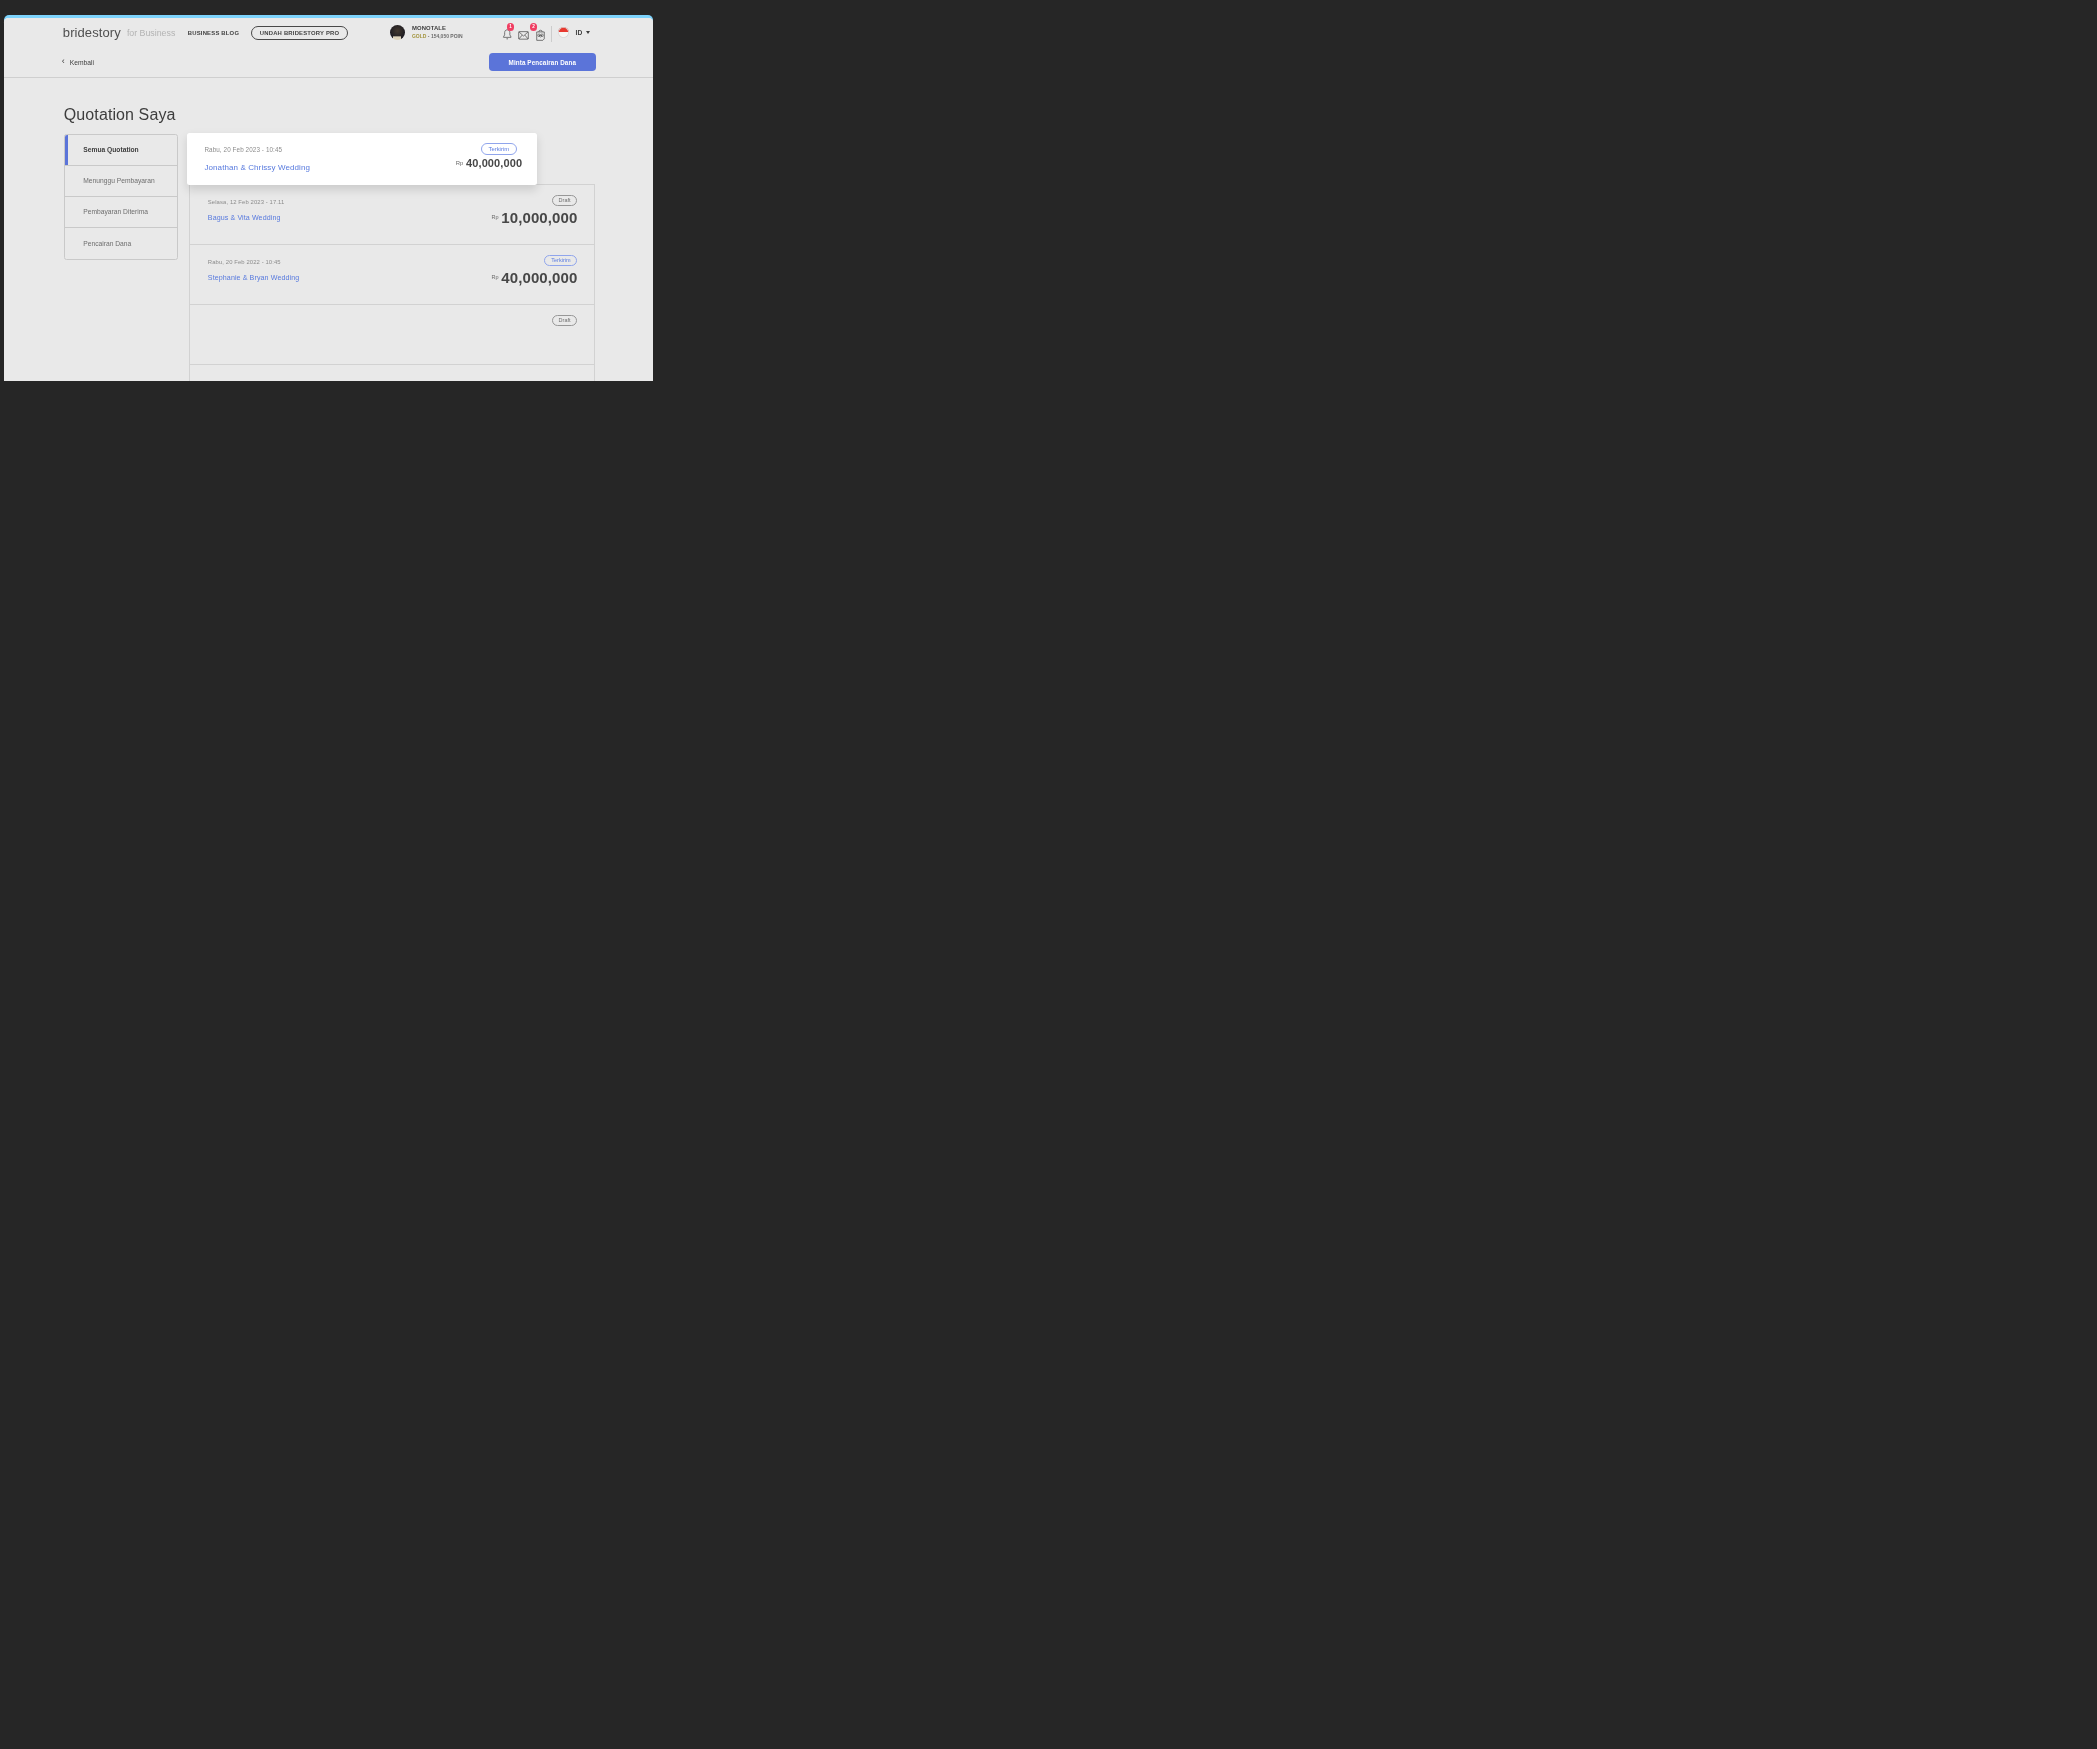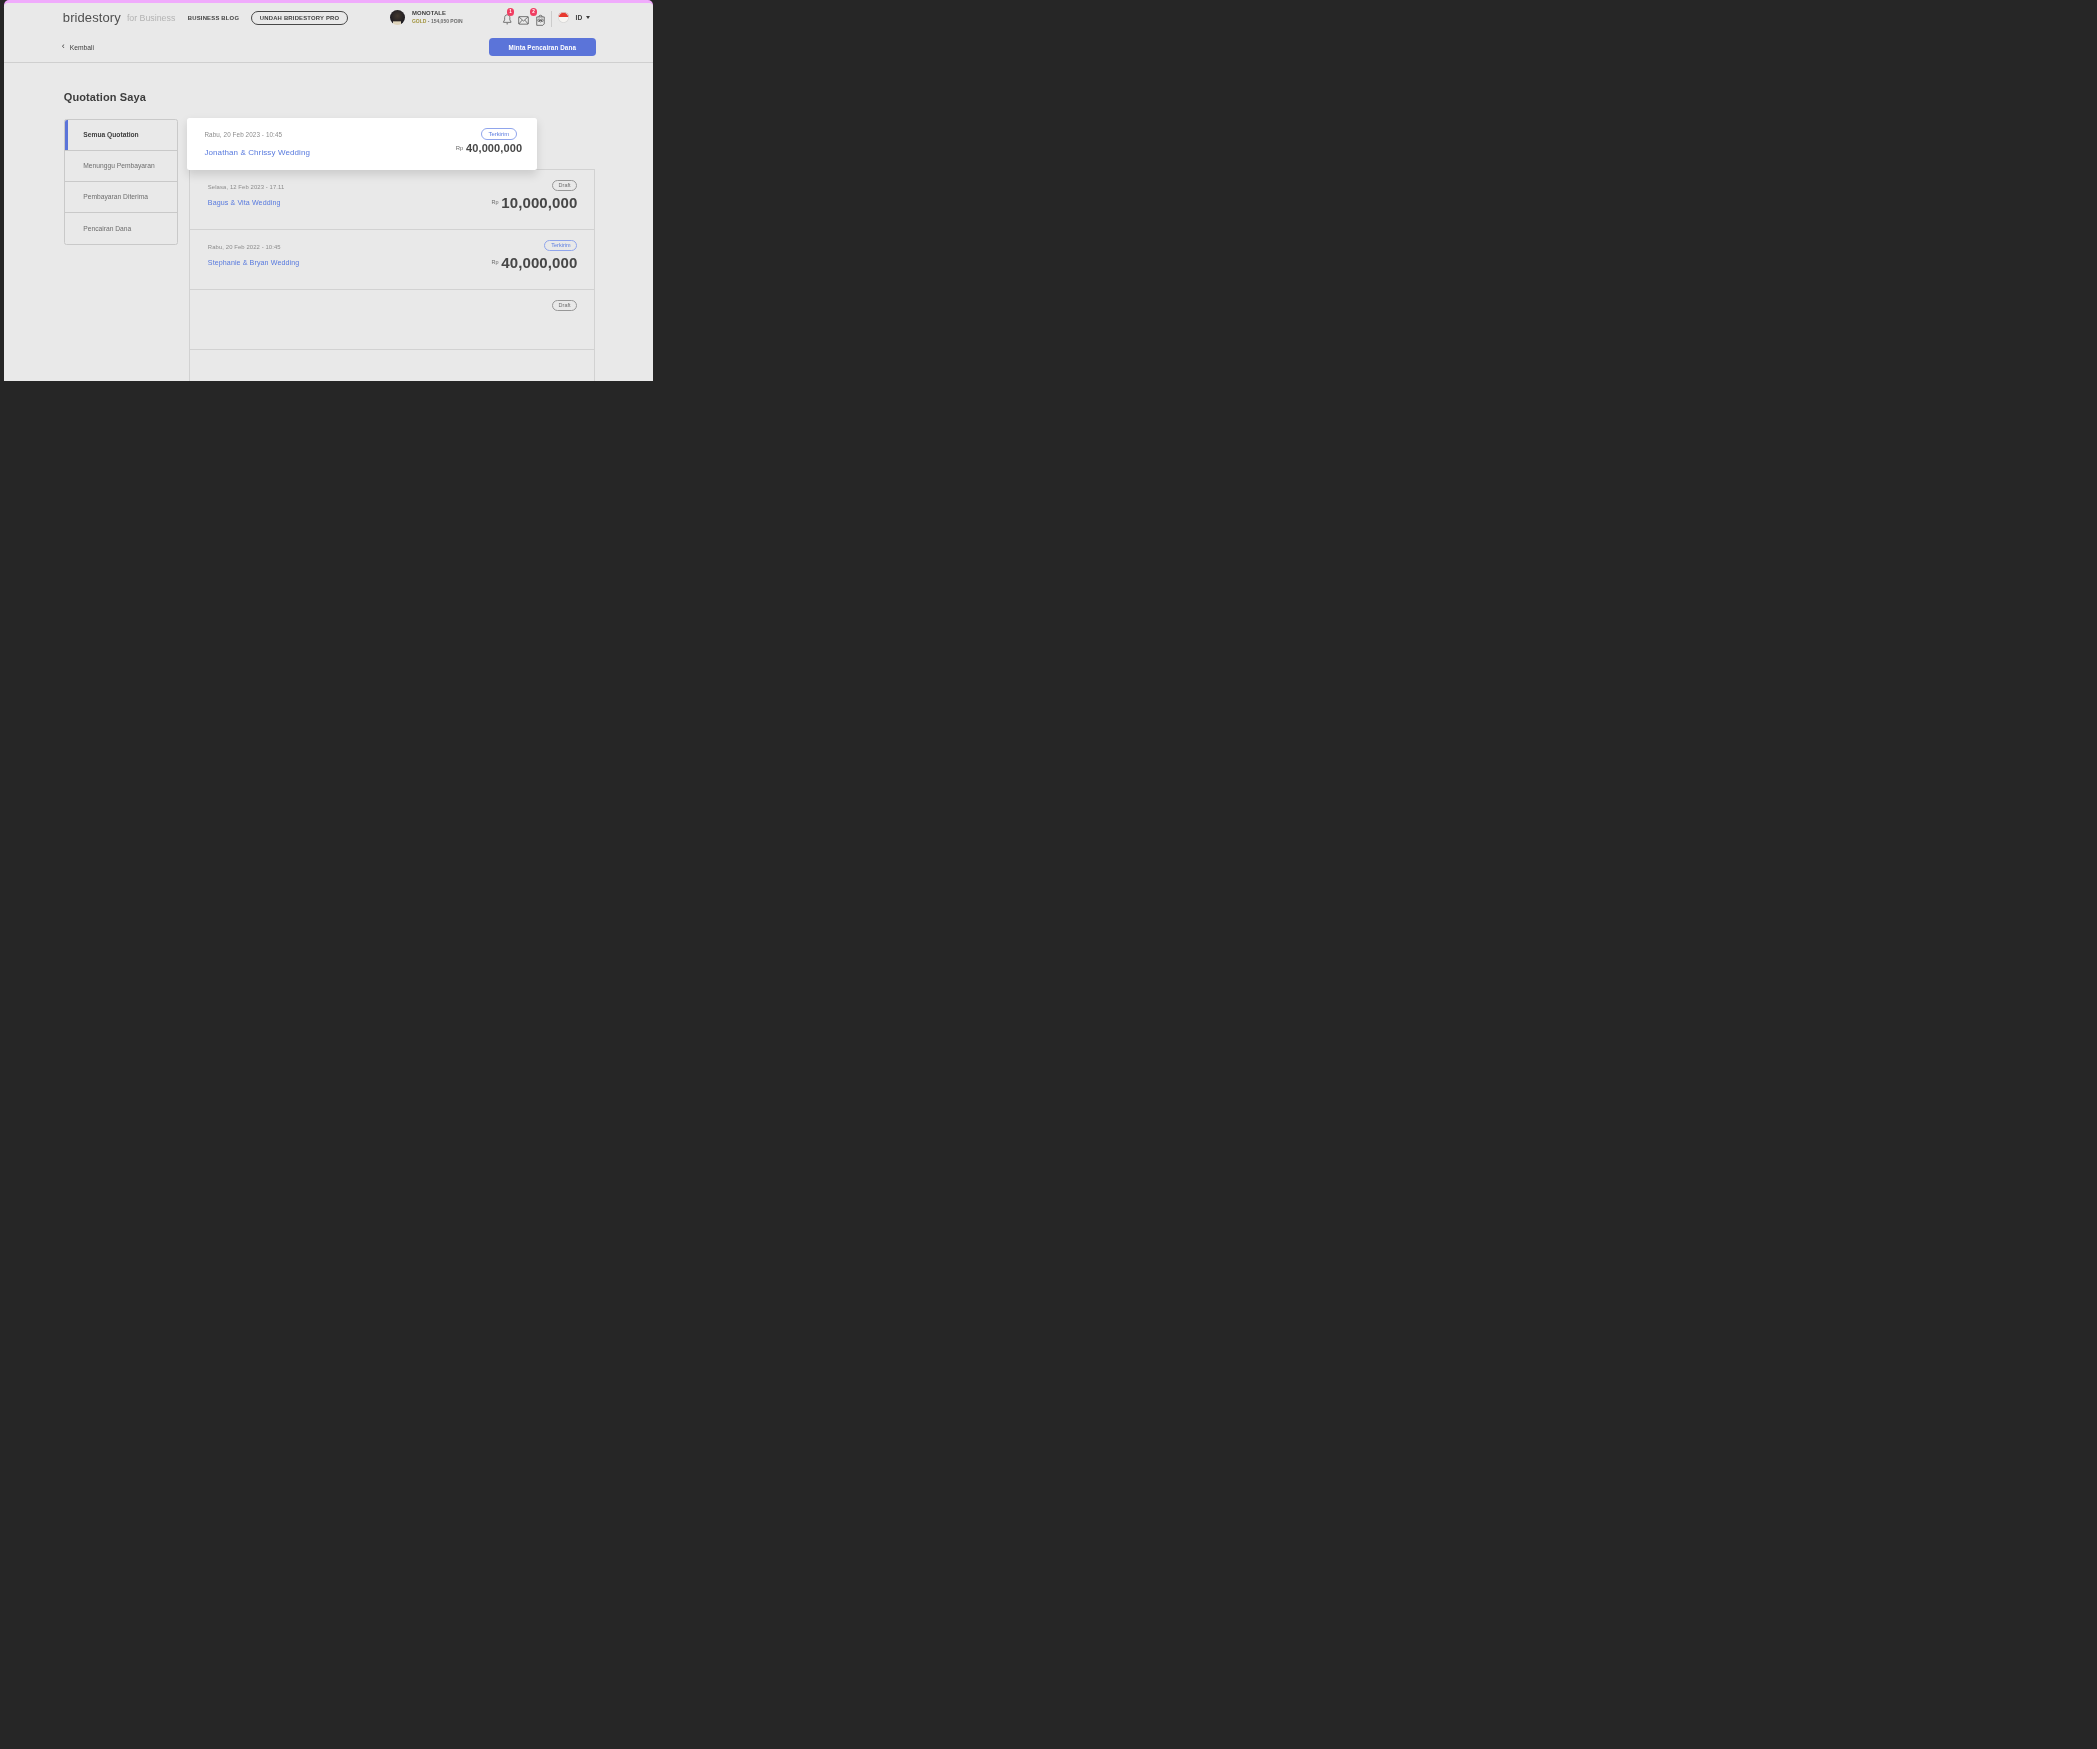--- a/index.html
+++ b/index.html
@@ -3,22 +3,22 @@
 <meta charset="utf-8">
 <style>
   html,body{margin:0;padding:0;}
   body{
     background:#262626;
     font-family:"Liberation Sans","DejaVu Sans",sans-serif;
     width:653px;height:381px;overflow:hidden;position:relative;
     -webkit-font-smoothing:antialiased;
   }
   .window{
-    position:absolute;left:3.8px;top:0;width:649px;height:381px;
-    background:#f0abfc;border-radius:5px 5px 0 0;
+    position:absolute;left:3.8px;top:15px;width:649px;height:381px;
+    background:#7dd3fc;border-radius:5px 5px 0 0;
   }
   .content{
     position:absolute;left:0;top:2.5px;width:649px;height:378px;
     background:#e9e9e9;border-radius:4.2px 4.2px 0 0;overflow:hidden;
   }
 
   
   .header{
     position:absolute;left:0;top:0;width:100%;height:30px;
     background:#e9e9e9;border-bottom:0.4px solid #cfcfcf;
@@ -85,21 +85,21 @@
   }
   .back-chevron{font-size:9.2px;color:#3d3d3d;margin-right:5px;font-weight:400;line-height:1;padding-bottom:1.3px;}
   .primary-btn{
     position:absolute;left:485px;top:5.9px;width:107px;height:17.6px;
     background:#5b74d9;border:none;border-radius:3.8px;color:#fff;
     font-size:6.3px;font-weight:700;font-family:inherit;letter-spacing:0.1px;cursor:pointer;
   }
 
   
   .page-title{
-    position:absolute;left:60px;top:88px;font-size:11px;font-weight:700;color:#3d3d3d;letter-spacing:0.1px;
+    position:absolute;left:60px;top:88px;font-size:16px;font-weight:400;color:#3d3d3d;letter-spacing:0.1px;
   }
   .sidebar{
     position:absolute;left:60px;top:116px;width:114px;
     border:0.4px solid #c9c9c9;border-radius:2.5px;box-sizing:border-box;
   }
   .side-item{
     position:relative;height:31px;display:flex;align-items:center;
     padding-left:18.5px;font-size:6.7px;color:#6e6e6e;cursor:pointer;
     border-bottom:0.4px solid #c9c9c9;box-sizing:border-box;
   }

